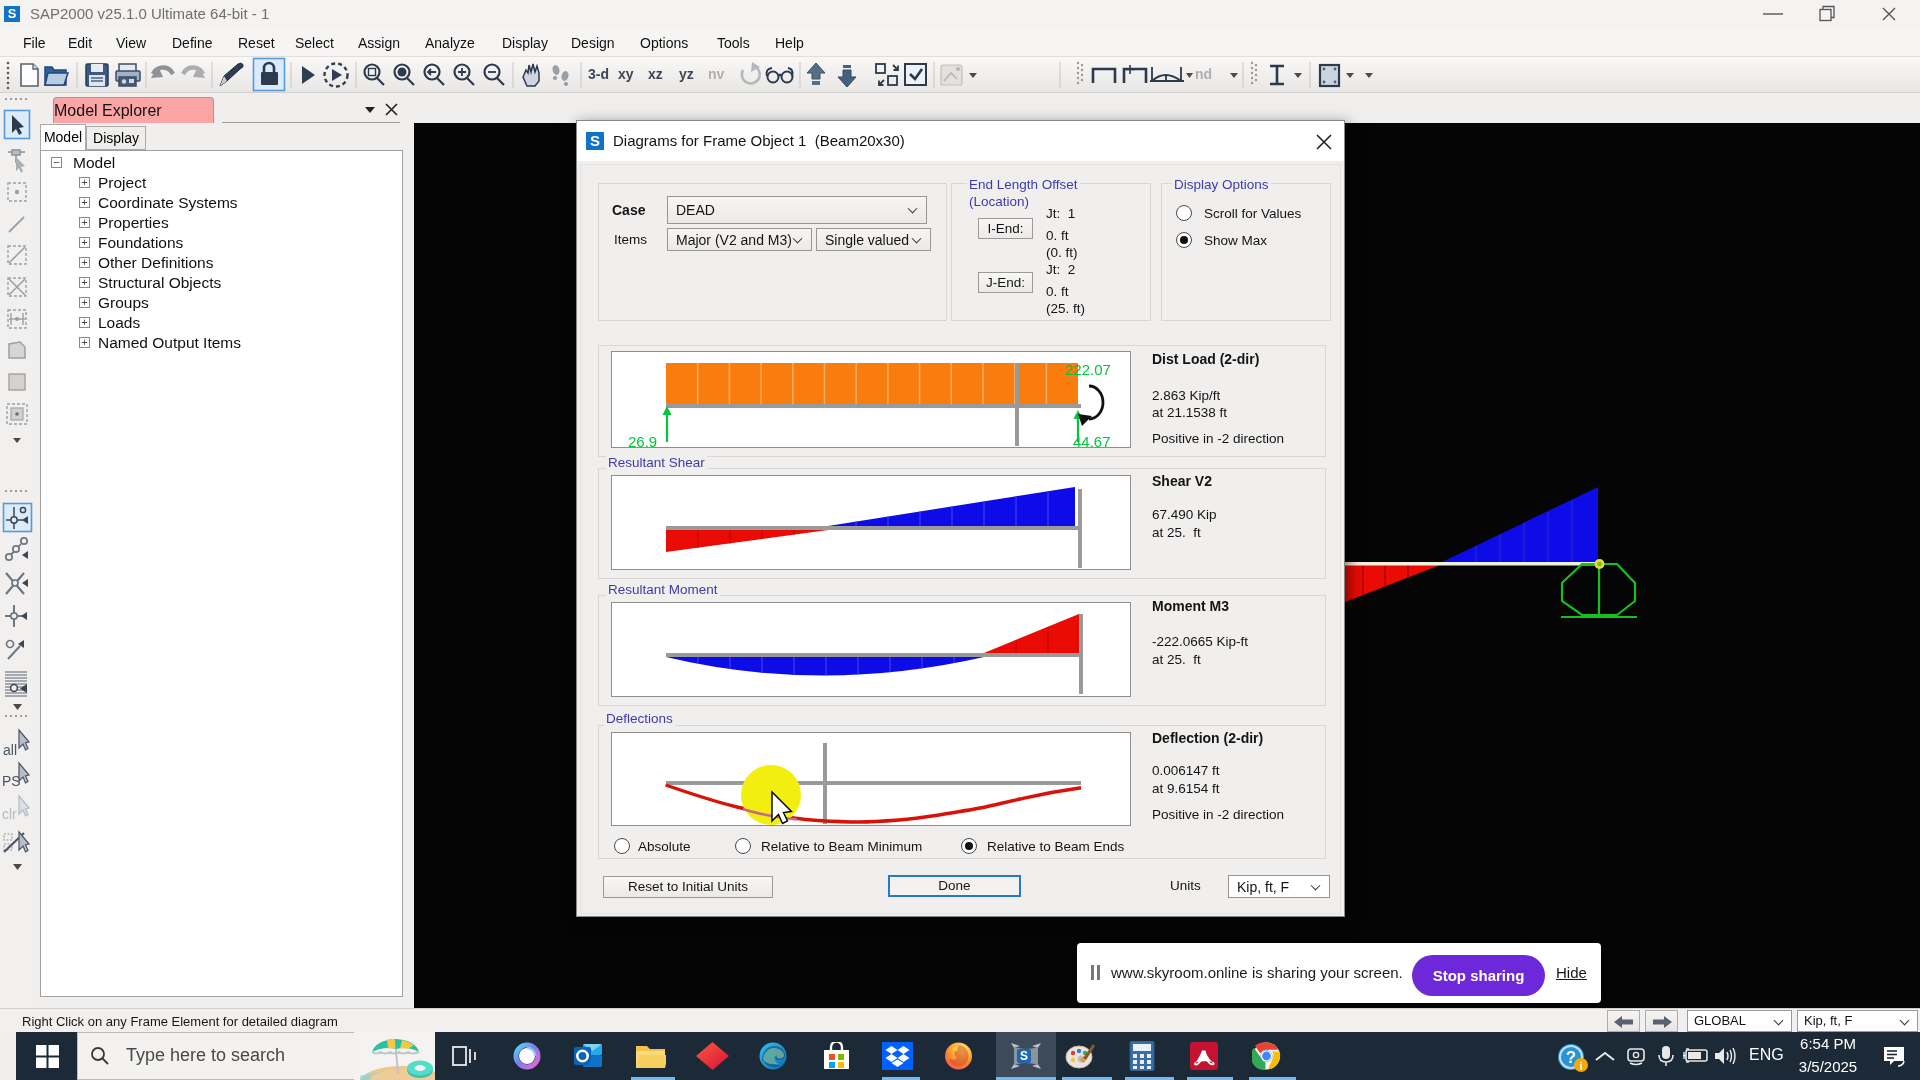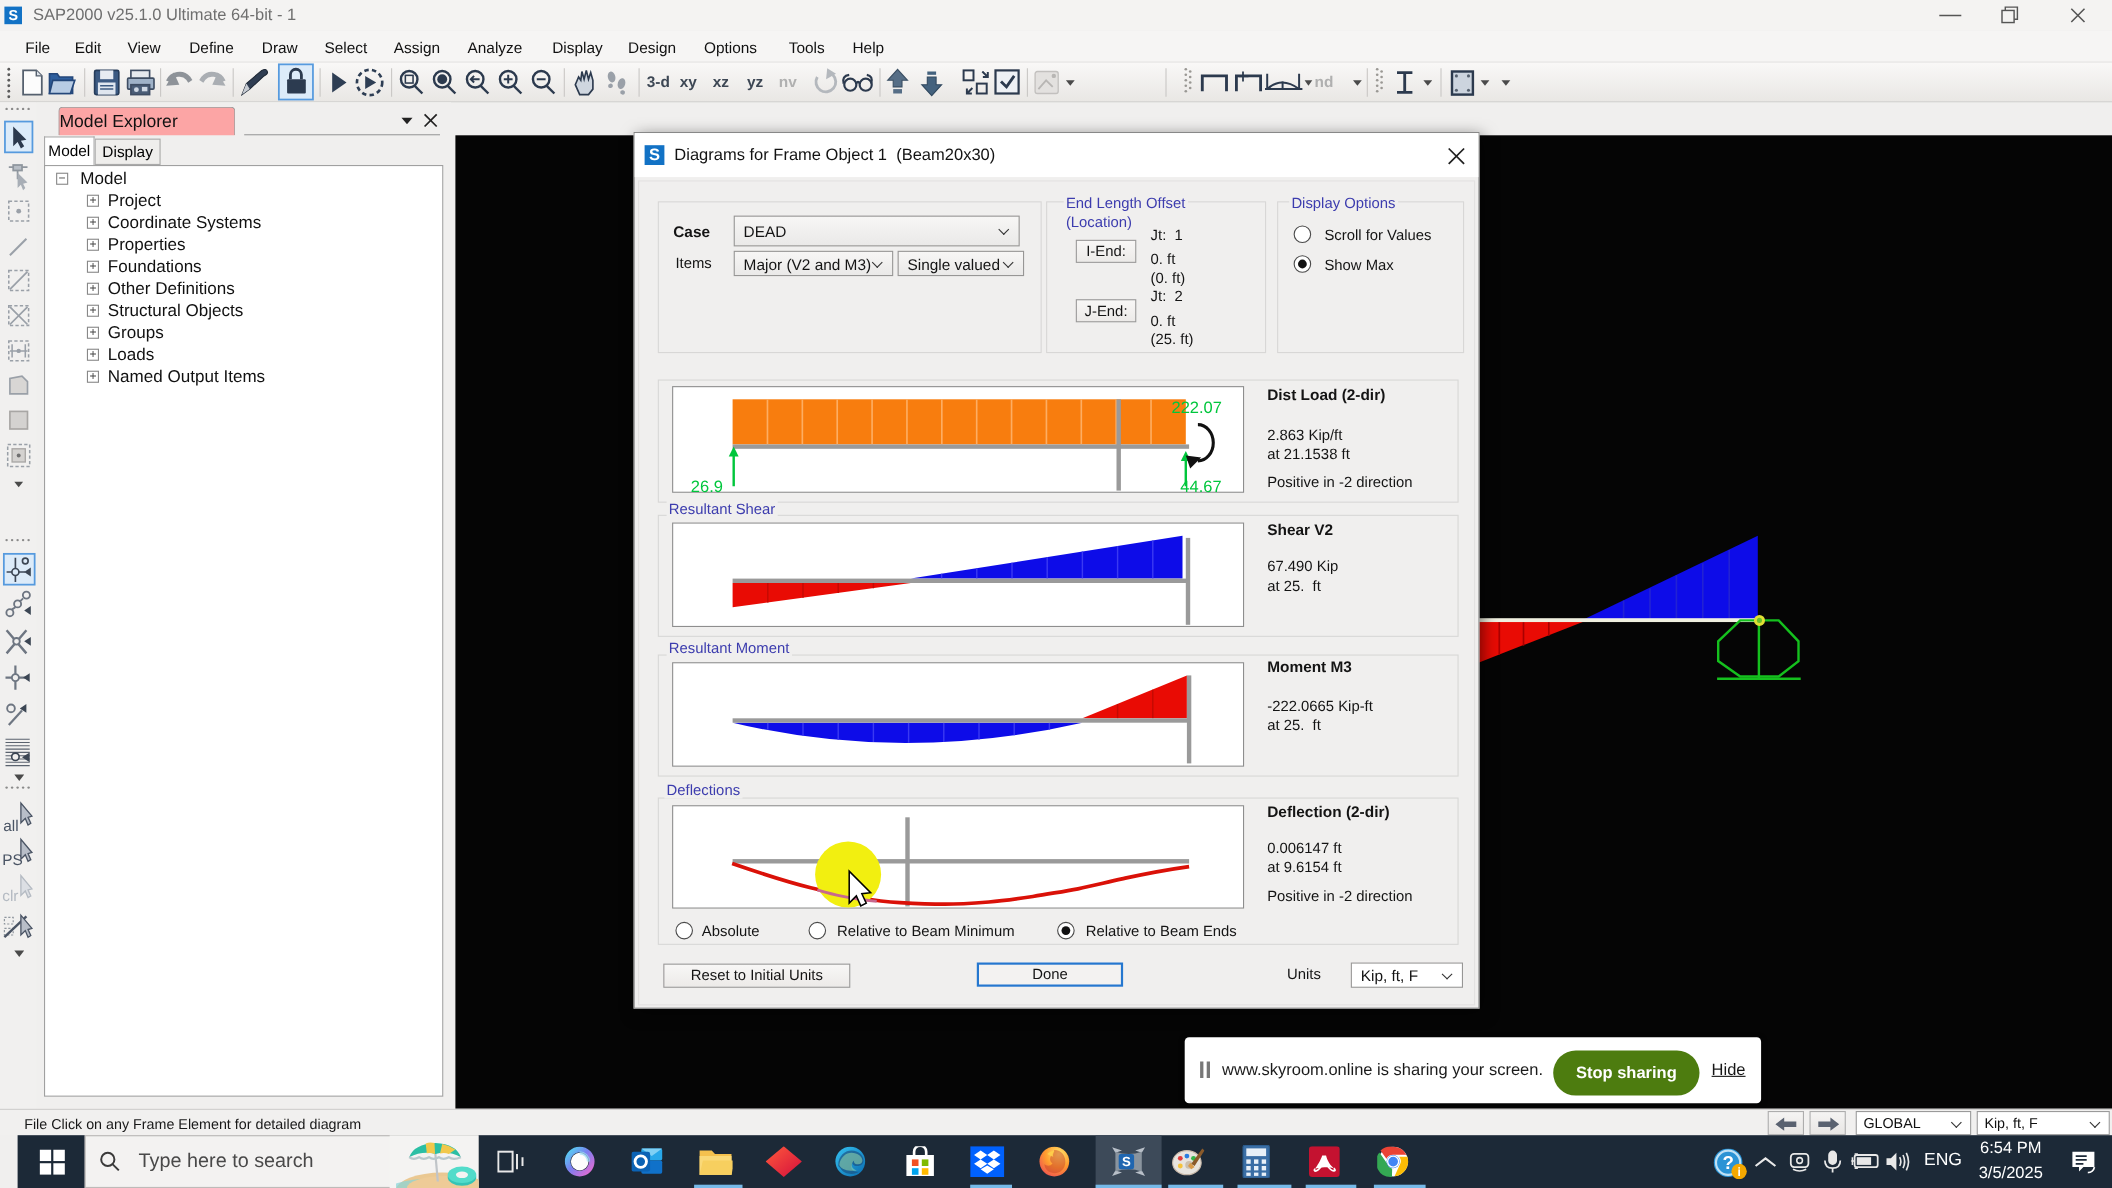--- a/index.html
+++ b/index.html
@@ -52,21 +52,21 @@
 .combo { position:absolute; background:linear-gradient(#f7f6f5,#eae9e8); border:1px solid #979695; font-size:14px; color:#141414; }
 .combo .ct { position:absolute; left:8px; top:50%; transform:translateY(-50%); white-space:nowrap; }
 .combo .ca { position:absolute; right:10px; top:50%; width:7px; height:7px; border-right:1.6px solid #333; border-bottom:1.6px solid #333; transform:translateY(-70%) rotate(45deg); }
 .btn { position:absolute; background:linear-gradient(#f8f7f6,#eceae8); border:1px solid #9b9a99; font-size:13.5px; color:#141414; text-align:center; }
 .wbox { position:absolute; background:#fff; border:1px solid #8e8e8e; }
 .radio { position:absolute; width:16px; height:16px; border-radius:50%; border:1px solid #4a4a4a; background:#fff; }
 .radio.sel::after { content:""; position:absolute; left:3px; top:3px; width:8px; height:8px; border-radius:50%; background:#111; }
 
 
 #sharebar { left:1077px; top:943px; width:524px; height:60px; background:#fff; border-radius:4px; box-shadow:0 1px 5px rgba(0,0,0,0.5); }
-#stopbtn { position:absolute; left:335px; top:12px; width:133px; height:41px; border-radius:21px; background:#4d7c0f; color:#fff; font-size:15px; font-weight:bold; text-align:center; line-height:41px; }
+#stopbtn { position:absolute; left:335px; top:12px; width:133px; height:41px; border-radius:21px; background:#6d28d9; color:#fff; font-size:15px; font-weight:bold; text-align:center; line-height:41px; }
 
 #statusbar { left:0; top:1008px; width:1920px; height:24px; background:#f1f0ef; border-top:1px solid #cfcecd; }
 .sbtn { position:absolute; top:1px; width:33px; height:22px; background:linear-gradient(#f5f4f3,#e8e6e4); border:1px solid #adadad; text-align:center; }
 .scombo { position:absolute; top:1px; height:22px; background:#fff; border:1px solid #9a9a9a; font-size:13px; color:#111; }
 
 
 #taskbar { left:16px; top:1032px; width:1920px; height:48px; background:#1c2937; }
 .tbul { position:absolute; top:45px; height:3px; background:#76b9e8; }
 .trtext { position:absolute; color:#fff; font-size:15px; }
 </style>
@@ -83,21 +83,21 @@
     <rect x="70" y="9.5" width="11" height="11" fill="#f4f3f2" stroke="#555" stroke-width="1.3"></rect>
     <path d="M133 8 L145 20 M145 8 L133 20" stroke="#555" stroke-width="1.4"></path>
   </svg>
 </div>
 
 <div id="menubar" class="abs">
   <span style="left:23px">File</span>
   <span style="left:68px">Edit</span>
   <span style="left:116px">View</span>
   <span style="left:172px">Define</span>
-  <span style="left:238px">Draw</span>
+  <span style="left:238px">Reset</span>
   <span style="left:295px">Select</span>
   <span style="left:358px">Assign</span>
   <span style="left:425px">Analyze</span>
   <span style="left:502px">Display</span>
   <span style="left:571px">Design</span>
   <span style="left:640px">Options</span>
   <span style="left:717px">Tools</span>
   <span style="left:775px">Help</span>
 </div>
 
@@ -652,21 +652,21 @@
 
 <div id="sharebar" class="abs">
   <div class="abs" style="left:14px;top:22px;width:3px;height:15px;background:#777"></div>
   <div class="abs" style="left:20px;top:22px;width:3px;height:15px;background:#777"></div>
   <div class="abs" style="left:34px;top:21px;font-size:15px;color:#1b1b1b">www.skyroom.online is sharing your screen.</div>
   <div id="stopbtn">Stop sharing</div>
   <div class="abs" style="left:479px;top:21px;font-size:15px;color:#161616;text-decoration:underline">Hide</div>
 </div>
 
 <div id="statusbar" class="abs">
-  <div class="abs" style="left:22px;top:5px;font-size:13px;color:#181818">File Click on any Frame Element for detailed diagram</div>
+  <div class="abs" style="left:22px;top:5px;font-size:13px;color:#181818">Right Click on any Frame Element for detailed diagram</div>
   <div class="sbtn" style="left:1607px"><svg width="22" height="16" style="margin-top:3px">
           <path d="M1 8 L9 2 L9 5.5 L20 5.5 L20 10.5 L9 10.5 L9 14 Z" fill="#5a6270"></path>
         </svg></div>
   <div class="sbtn" style="left:1645px"><svg width="22" height="16" style="margin-top:3px">
           <path d="M21 8 L13 2 L13 5.5 L2 5.5 L2 10.5 L13 10.5 L13 14 Z" fill="#5a6270"></path>
         </svg></div>
   <div class="scombo" style="left:1687px;width:105px;">
         <span style="position:absolute;left:6px;top:2px">GLOBAL</span>
         <span style="position:absolute;right:9px;top:6px;width:7px;height:7px;border-right:1.6px solid #333;border-bottom:1.6px solid #333;transform:rotate(45deg)"></span>
       </div>

